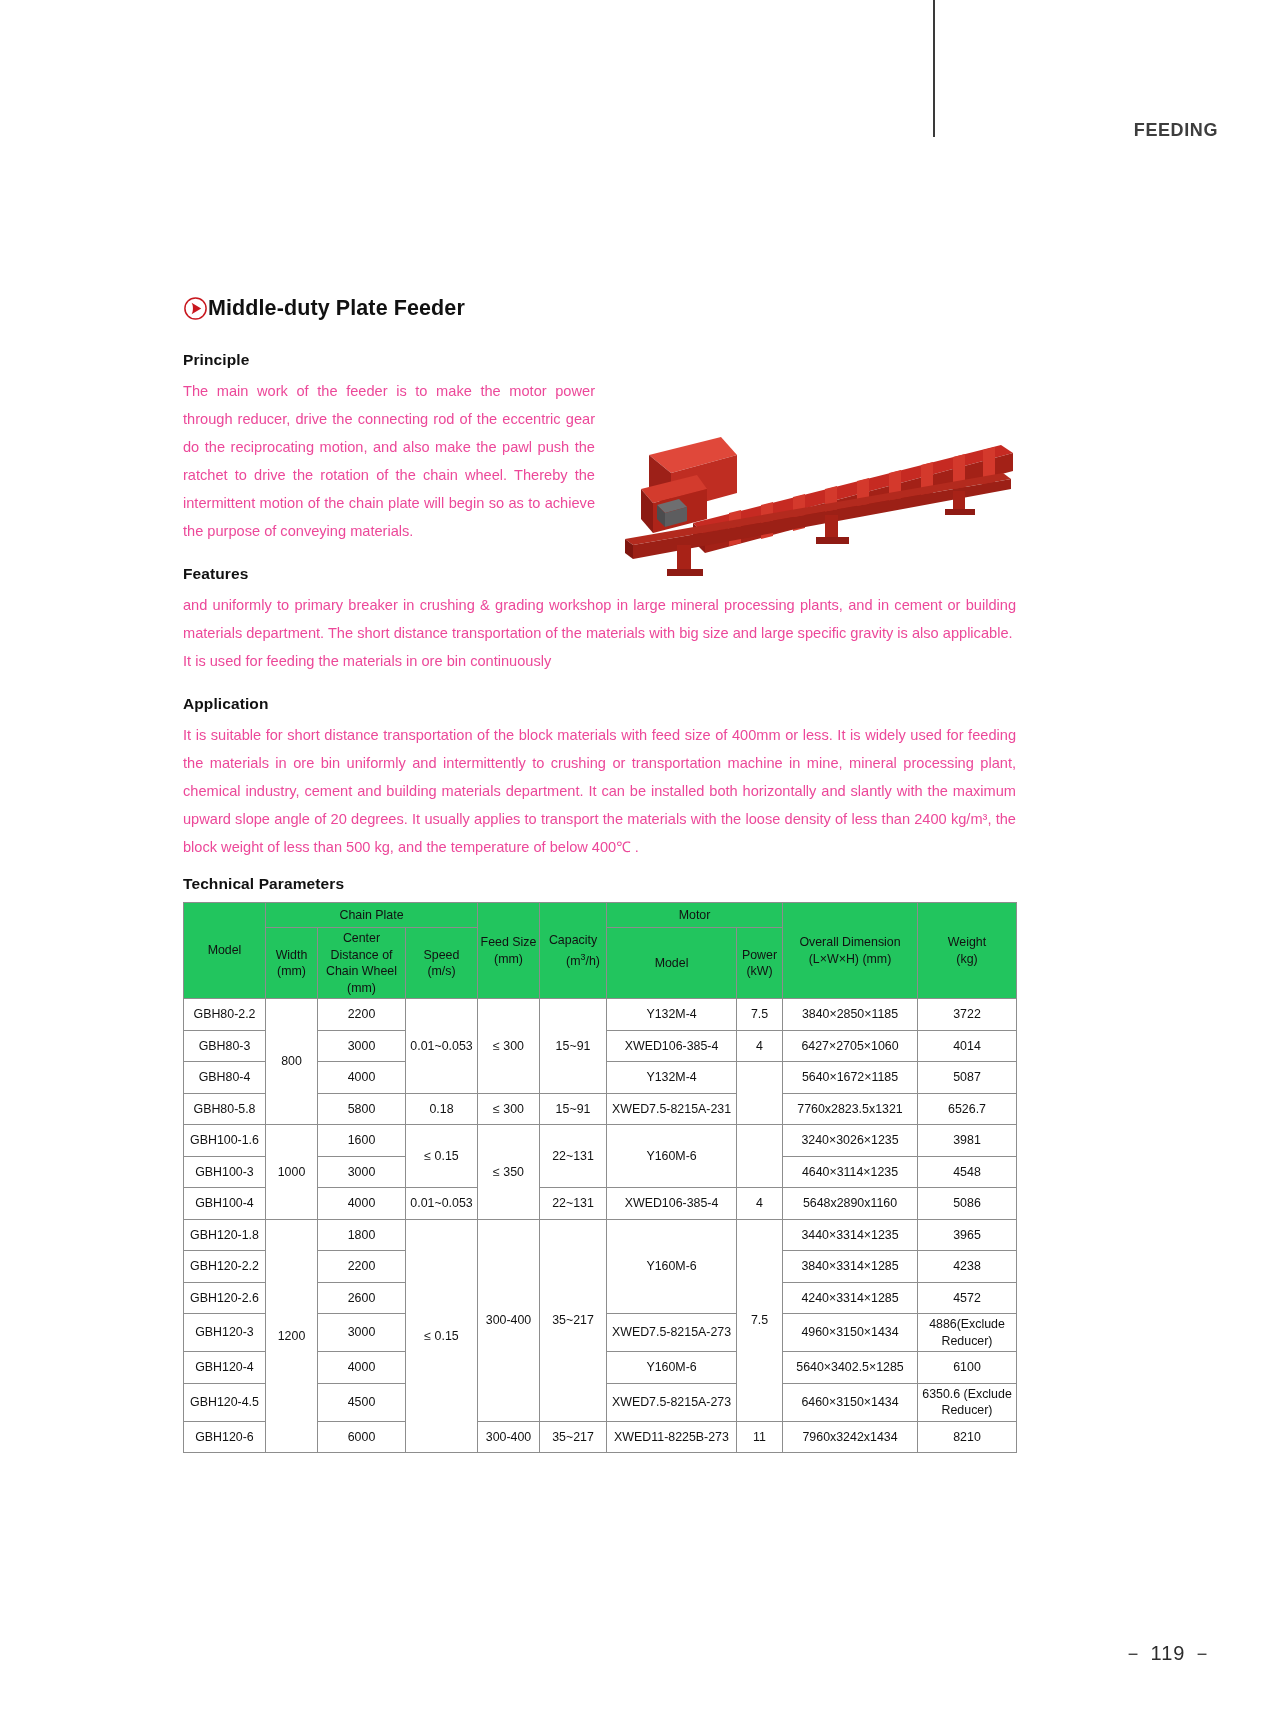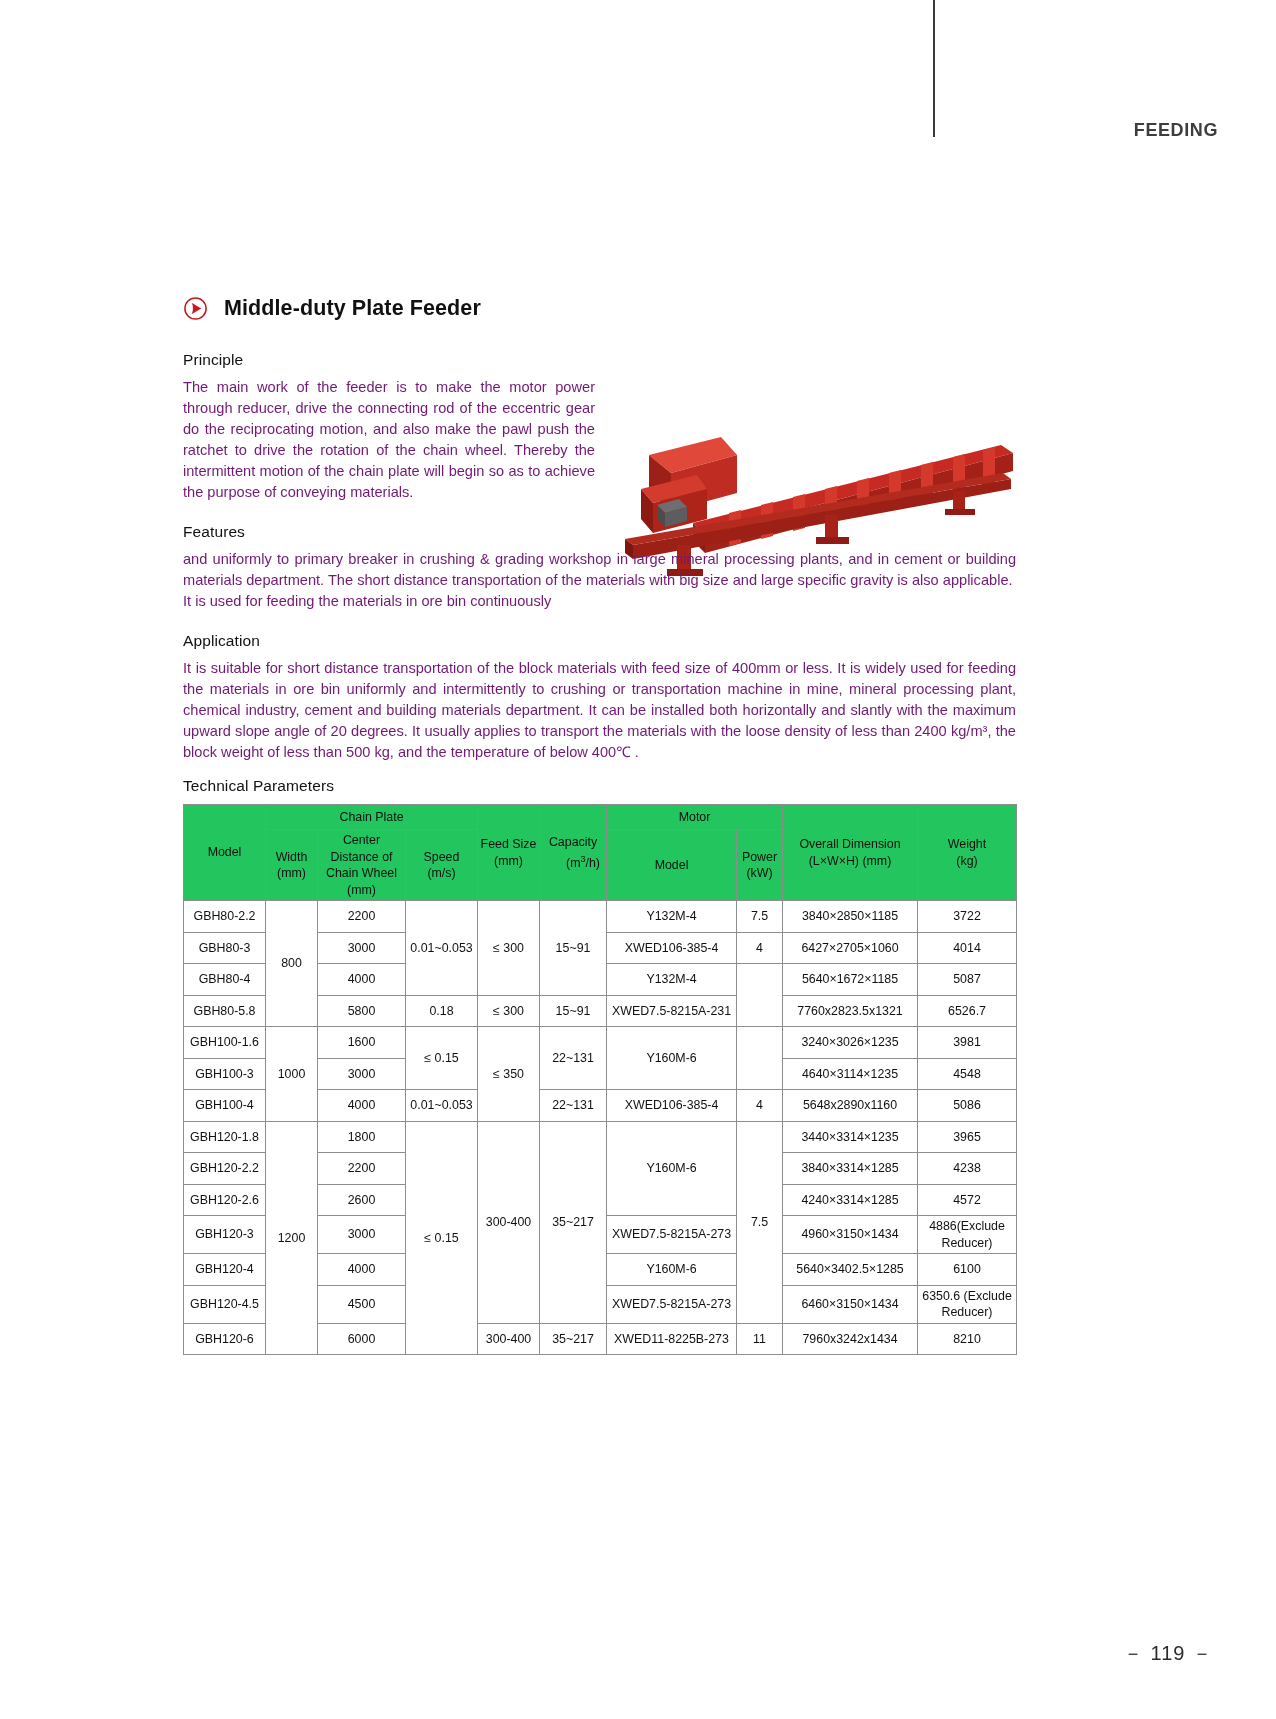--- a/index.html
+++ b/index.html
@@ -19,32 +19,32 @@
   .header-label {
     position:absolute; right:58px; top:120px;
     font-size:18px; font-weight:bold; letter-spacing:.6px;
     color:#3d3d3d;
   }
   
   .page { position:absolute; left:0; top:0; width:1276px; height:1719px; }
   .content { position:absolute; left:183px; top:296px; width:833px; }
 
   
-  .title-row { display:flex; align-items:center; gap:16px; margin-bottom:30px; }
+  .title-row { display:flex; align-items:center; gap:0; margin-bottom:30px; }
   .title-bullet { width:25px; height:25px; flex:0 0 25px; }
   .title-text { font-size:21.5px; font-weight:bold; letter-spacing:.1px; color:#111; }
 
   
   h2.sec {
-    font-size:15.5px; font-weight:normal; margin:0 0 8px 0; color:#111;
+    font-size:15.5px; font-weight:bold; margin:0 0 8px 0; color:#111;
     letter-spacing:.1px;
   }
   .sec-principle { margin-top:0; }
   p.body {
-    font-size:14.6px; line-height:21px; margin:0; color:#701a75;
+    font-size:14.6px; line-height:28px; margin:0; color:#ec4899;
     text-align:justify;
   }
   .narrow { width:412px; }
   .full { width:833px; }
 
   
   .product-img {
     position:absolute; left:601px; top:393px; width:416px; height:188px;
     overflow:hidden;
   }

